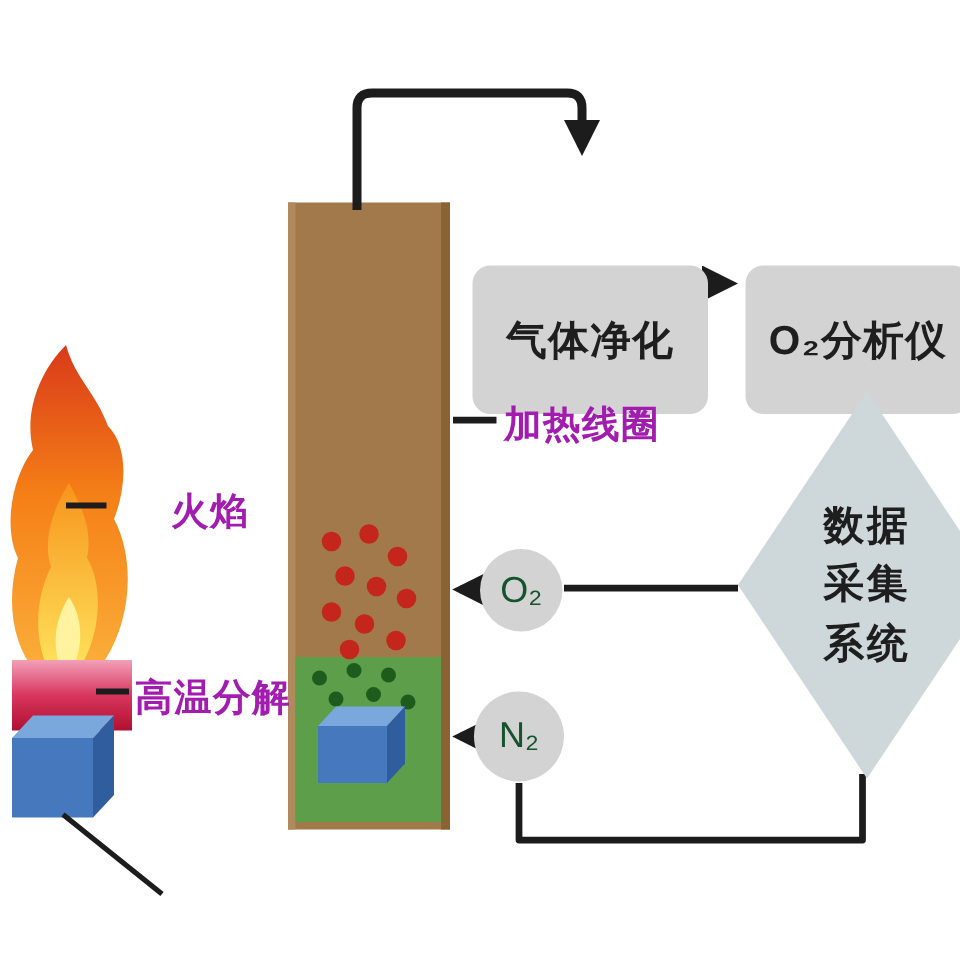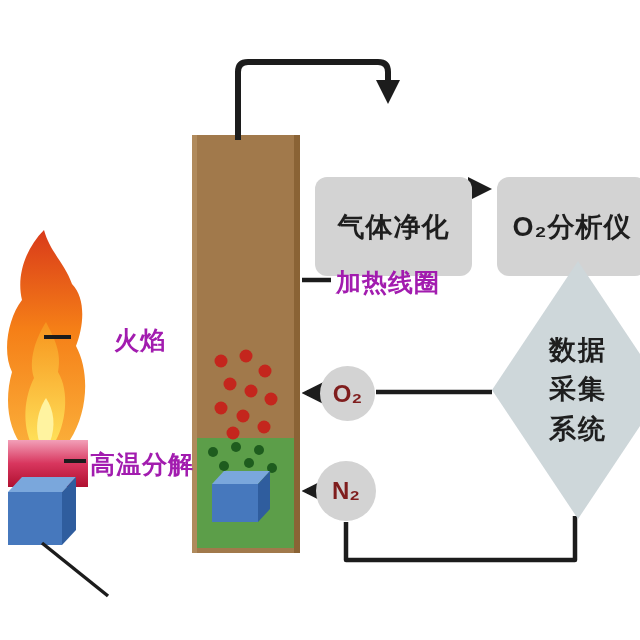--- a/index.html
+++ b/index.html
@@ -19,21 +19,21 @@
   .diamond{
     position:absolute;left:492px;top:261px;width:172px;height:258px;
     background:#ced7da;
     clip-path:polygon(50% 0,100% 50%,50% 100%,0 50%);
     display:flex;flex-direction:column;align-items:center;justify-content:center;
     font-size:27px;font-weight:600;letter-spacing:2px;line-height:1.45;color:#1e1e1e;
   }
   .circle{
     position:absolute;background:#d3d3d3;border-radius:50%;
     display:flex;align-items:center;justify-content:center;
-    font-size:24px;font-weight:700;color:#7f1d1d;
+    font-size:24px;font-weight:400;color:#14532d;
   }
   .circle-o2{left:320px;top:366px;width:55px;height:55px;}
   .circle-n2{left:316px;top:461px;width:60px;height:60px;}
   .lbl{
     position:absolute;font-size:25px;font-weight:600;letter-spacing:1px;
     color:#a21caf;white-space:nowrap;
   }
   .lbl-coil{left:336px;top:266px;}
   .lbl-flame{left:75px;top:324px;margin-left:39px;}
   .lbl-pyro{left:90px;top:448px;}

